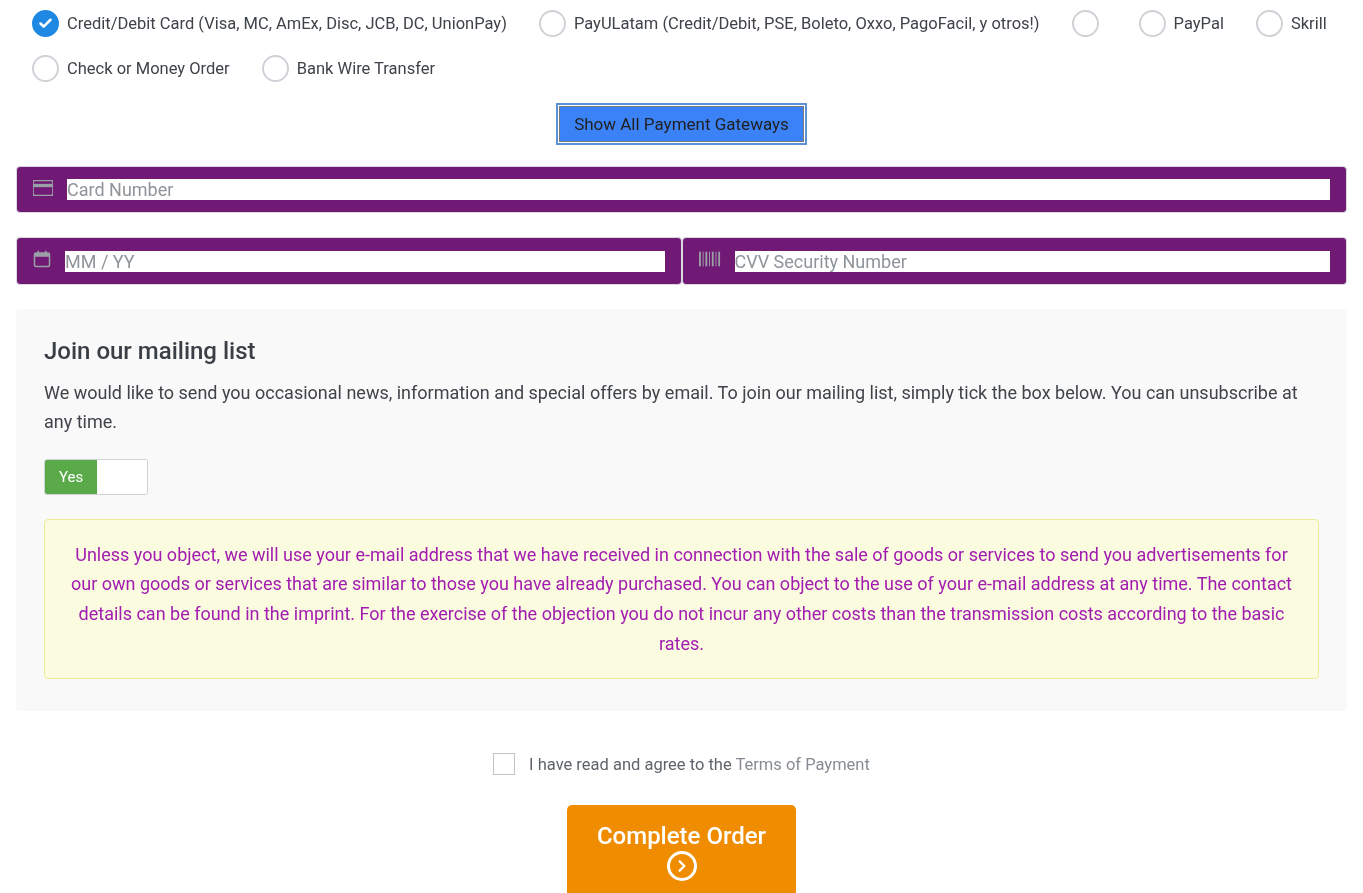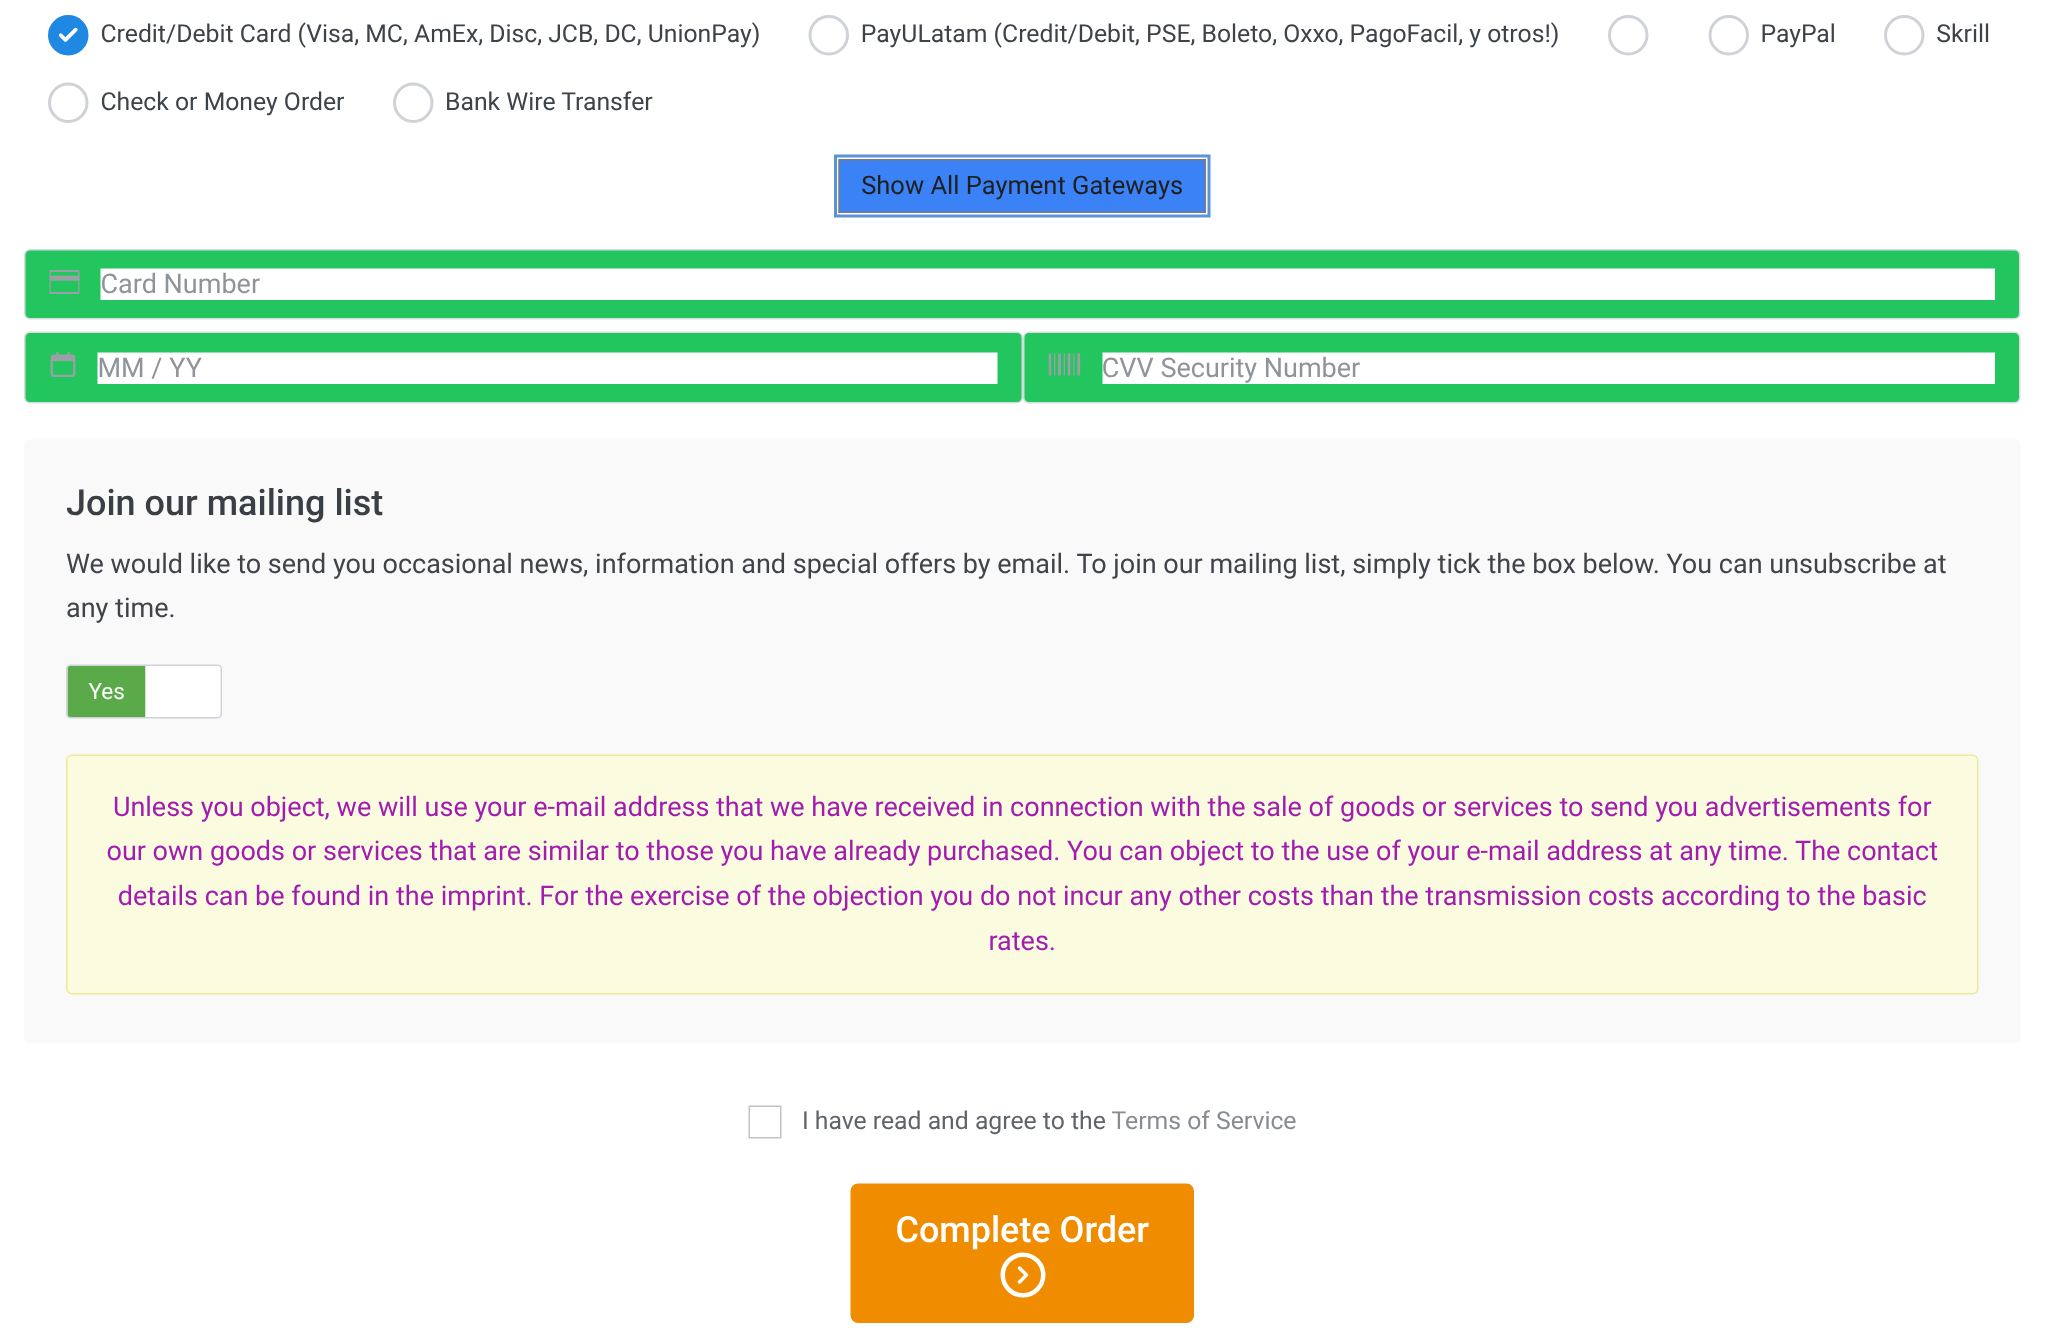--- a/index.html
+++ b/index.html
@@ -64,41 +64,41 @@
 }
 .card-fields {
   margin: 0 0 24px;
 }
 .field-wrap {
   display: flex;
   align-items: center;
   border: 1px solid #d8dbde;
   border-radius: 4px;
   padding: 12px 16px;
-  background: #22c55e;
+  background: #701a75;
 }
 .field-wrap .icon {
   color: #9aa0a6;
   margin-right: 14px;
   flex-shrink: 0;
 }
 .field-input {
   border: none;
   outline: none;
   font-size: 18px;
   color: #333;
   width: 100%;
   font-family: inherit;
 }
 .field-input::placeholder {
   color: #8e949a;
 }
 .two-col {
   display: flex;
-  margin-top: 8px;
+  margin-top: 24px;
 }
 .two-col .field-wrap { flex: 1; }
 .mailing-panel {
   background: #f9f9fa;
   padding: 28px 28px 32px;
   border-radius: 3px;
 }
 .mailing-title {
   font-size: 24px;
   font-weight: 500;
@@ -270,21 +270,21 @@
   <div class="toggle">
     <div class="toggle-yes">Yes</div>
     <div class="toggle-no"></div>
   </div>
   <div class="notice">Unless you object, we will use your e-mail address that we have received in connection with the sale of goods or services to send you advertisements for our own goods or services that are similar to those you have already purchased. You can object to the use of your e-mail address at any time. The contact details can be found in the imprint. For the exercise of the objection you do not incur any other costs than the transmission costs according to the basic rates.</div>
 </div>
 
 <div class="terms-row">
   <span class="checkbox"></span>
   <span class="terms-text">
-    <span>I have read and agree to the </span><span class="terms-link">Terms of Service</span>
+    <span>I have read and agree to the </span><span class="terms-link">Terms of Payment</span>
   </span>
 </div>
 
 <div class="complete-row">
   <button class="complete-btn">
     <span>Complete Order</span>
     <span class="arrow-circle">
       <svg width="14" height="14" viewBox="0 0 24 24" fill="none" stroke="#fff" stroke-width="4" stroke-linecap="round" stroke-linejoin="round">
           <polyline points="8 4 16 12 8 20"></polyline>
         </svg>

